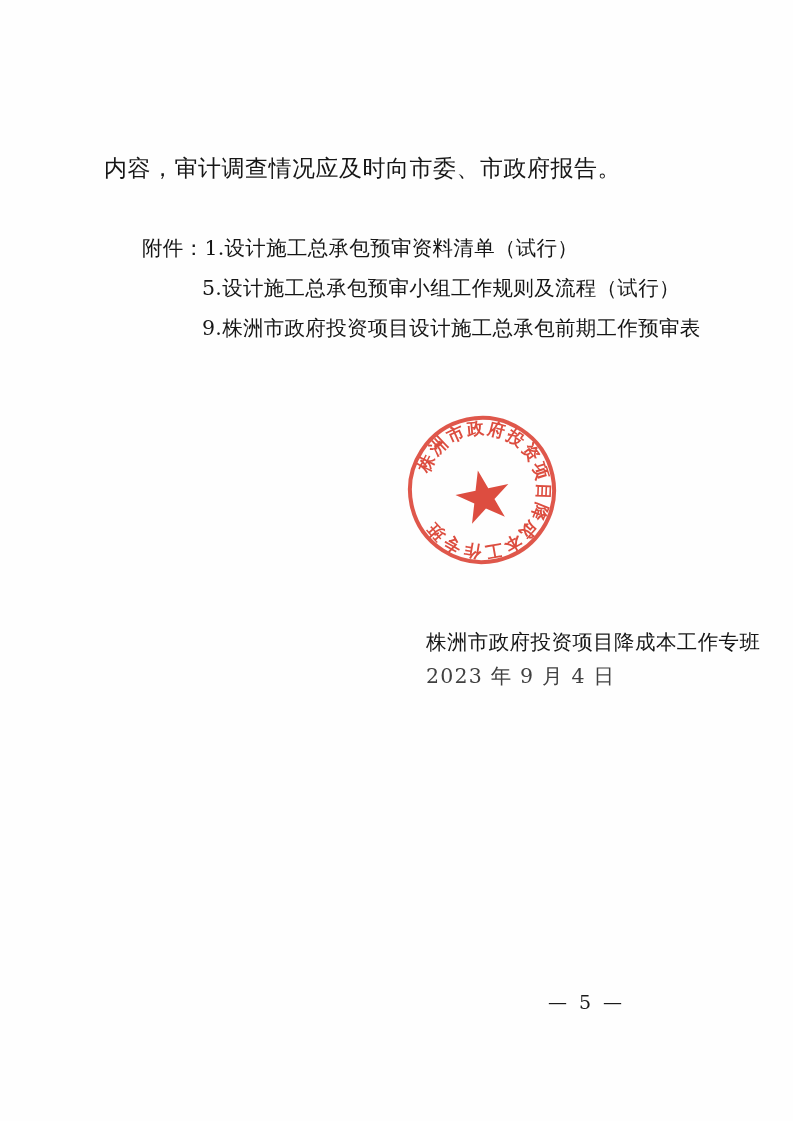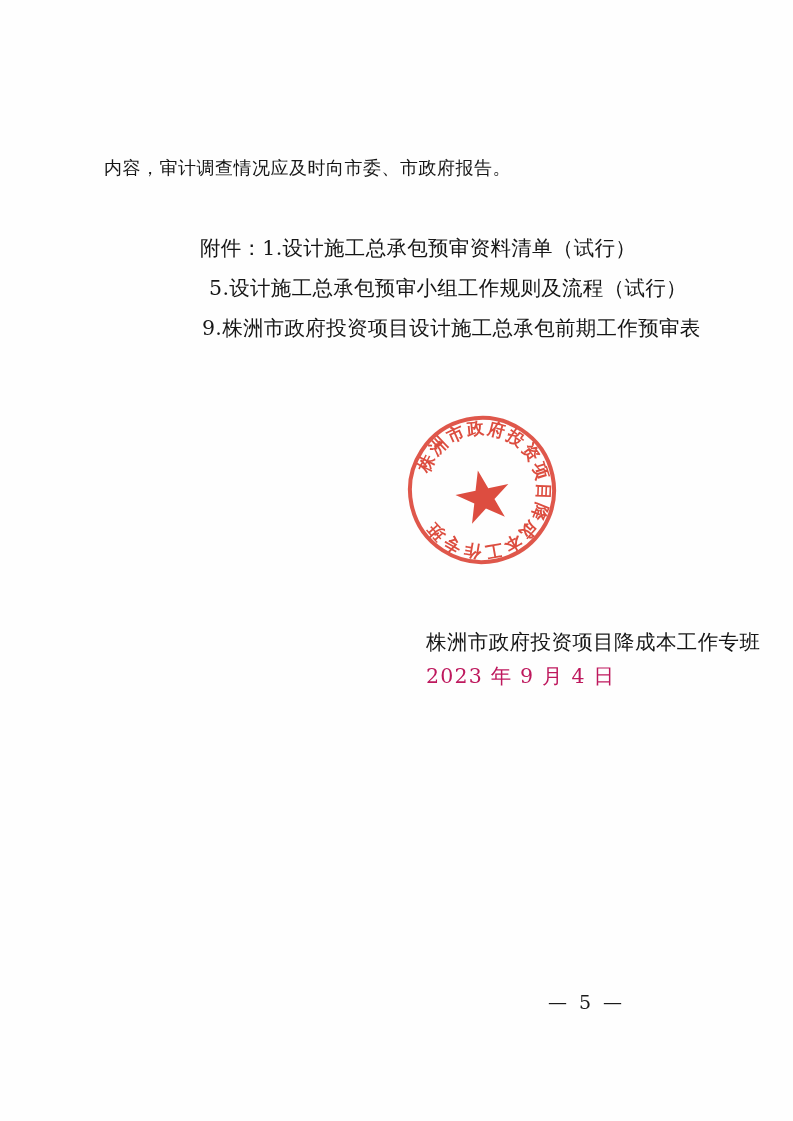--- a/index.html
+++ b/index.html
@@ -18,36 +18,35 @@
     overflow: hidden;
     box-sizing: border-box;
   }
   .doc-body {
     position: absolute;
     left: 104px;
     top: 150px;
     width: 590px;
   }
   .para {
-    font-size: 18px;
+    font-size: 23px;
     line-height: 36px;
     color: #161616;
     letter-spacing: 0.5px;
     white-space: nowrap;
   }
   .attach-block {
     margin-top: 42px;
   }
   .attach-line {
     font-size: 20.5px;
     line-height: 40px;
     color: #161616;
     letter-spacing: 0.3px;
     white-space: nowrap;
-    text-align: center;
   }
   .attach-line.first {
     padding-left: 38px;
   }
   .attach-line.second {
     padding-left: 98px;
   }
   .attach-line.third {
     padding-left: 98px;
   }
@@ -60,21 +59,21 @@
   .sig-org {
     font-size: 20.5px;
     line-height: 34px;
     color: #161616;
     letter-spacing: 0.4px;
     white-space: nowrap;
   }
   .sig-date {
     font-size: 20.5px;
     line-height: 34px;
-    color: #be185d;
+    color: #404040;
     letter-spacing: 1.2px;
     white-space: nowrap;
   }
   
   .seal {
     position: absolute;
     left: 402px;
     top: 410px;
     width: 160px;
     height: 160px;

